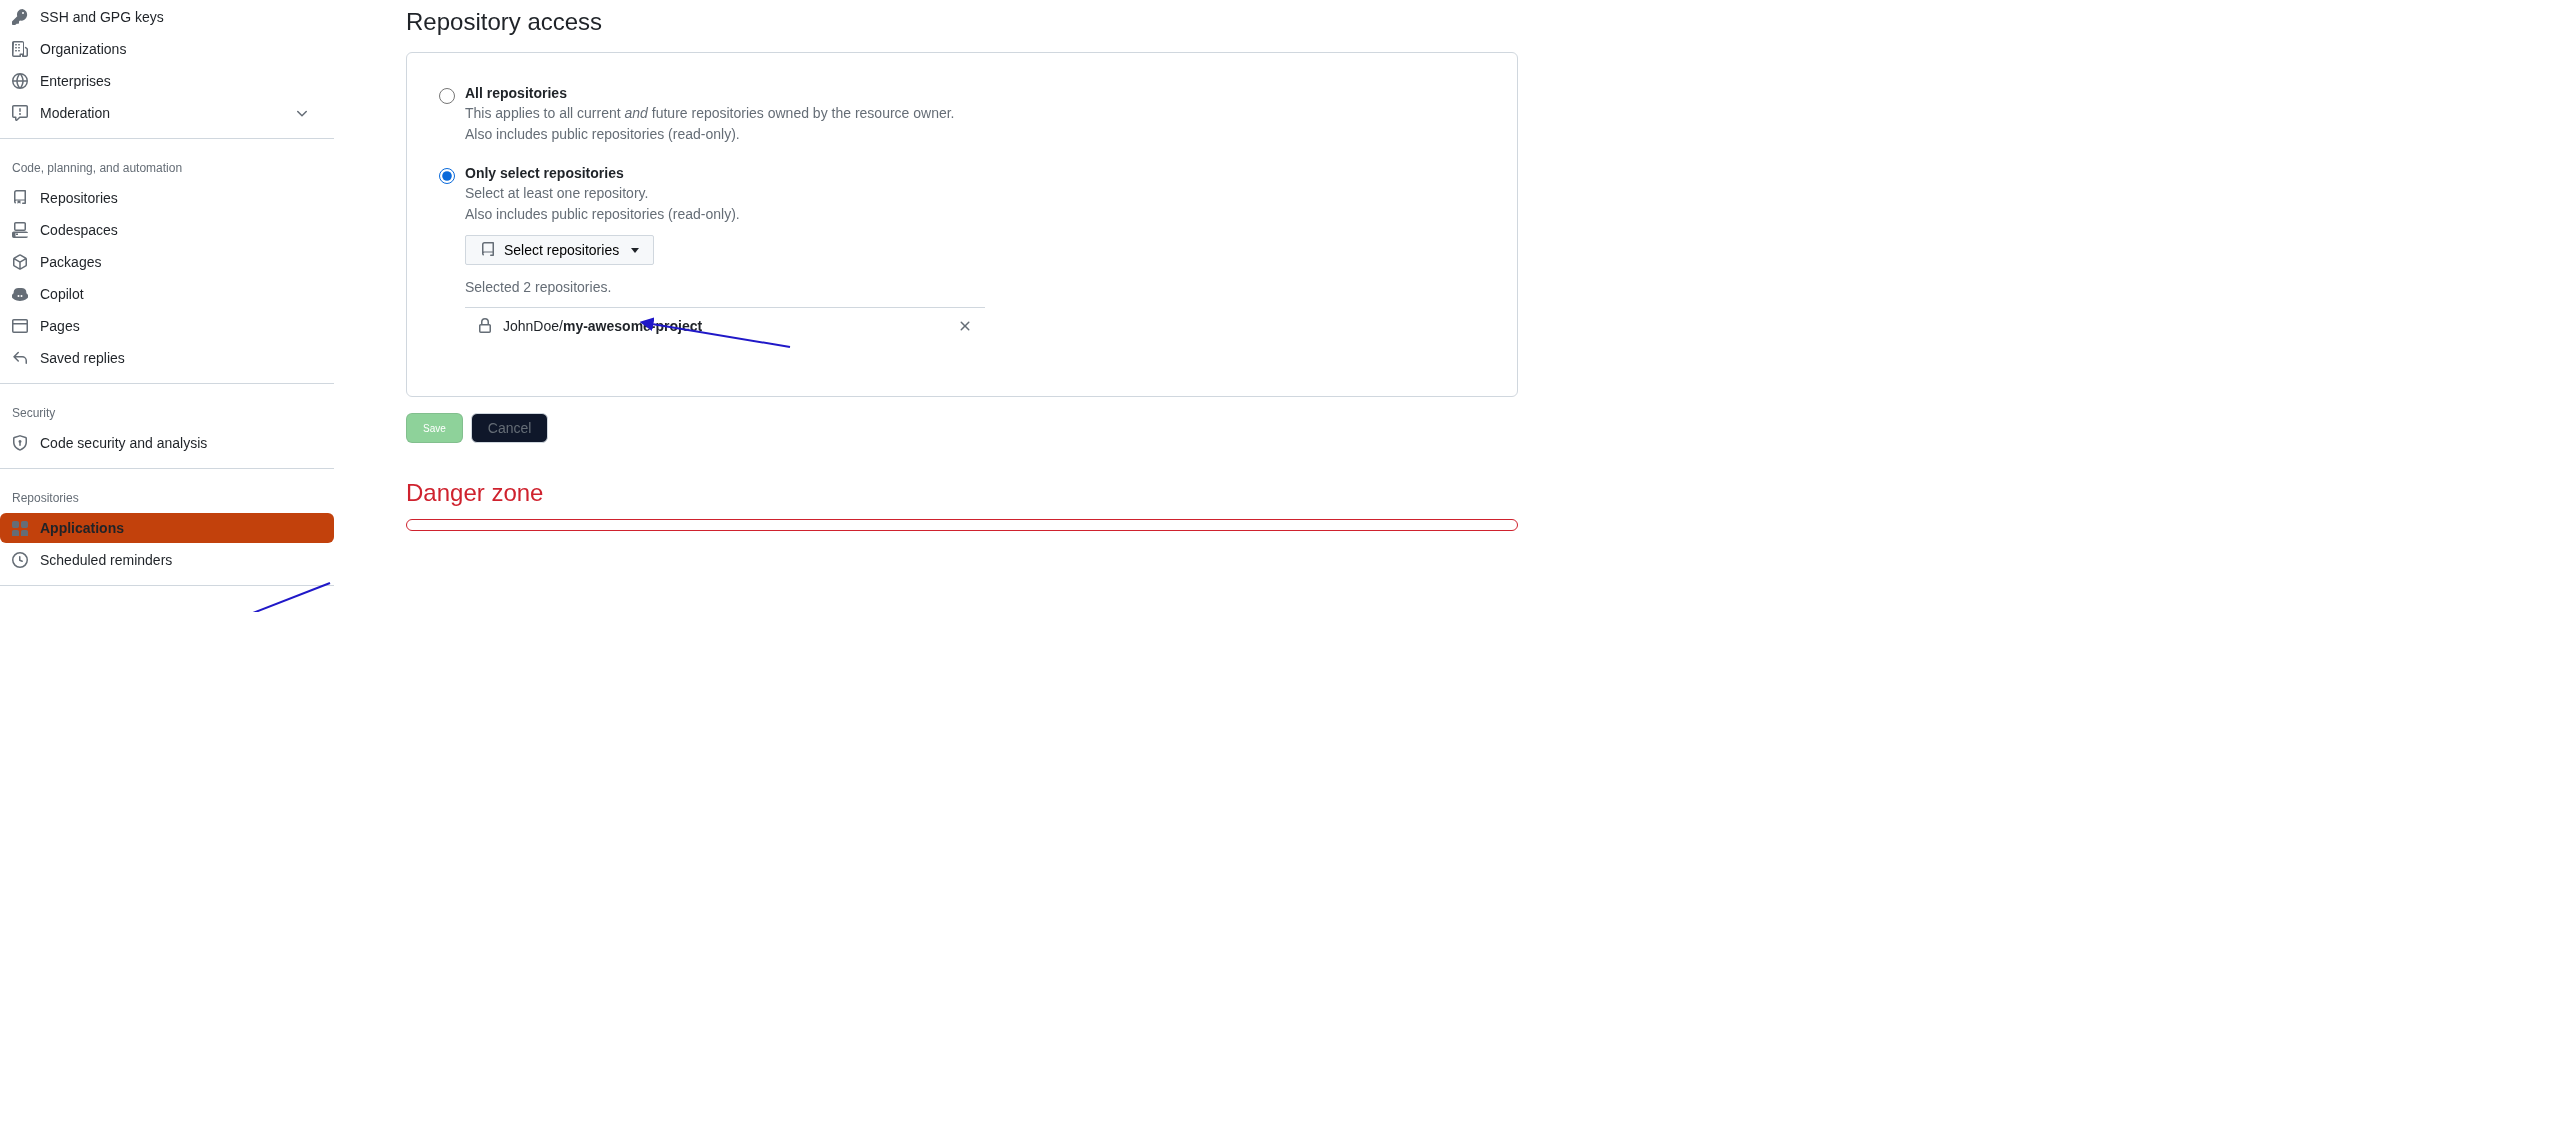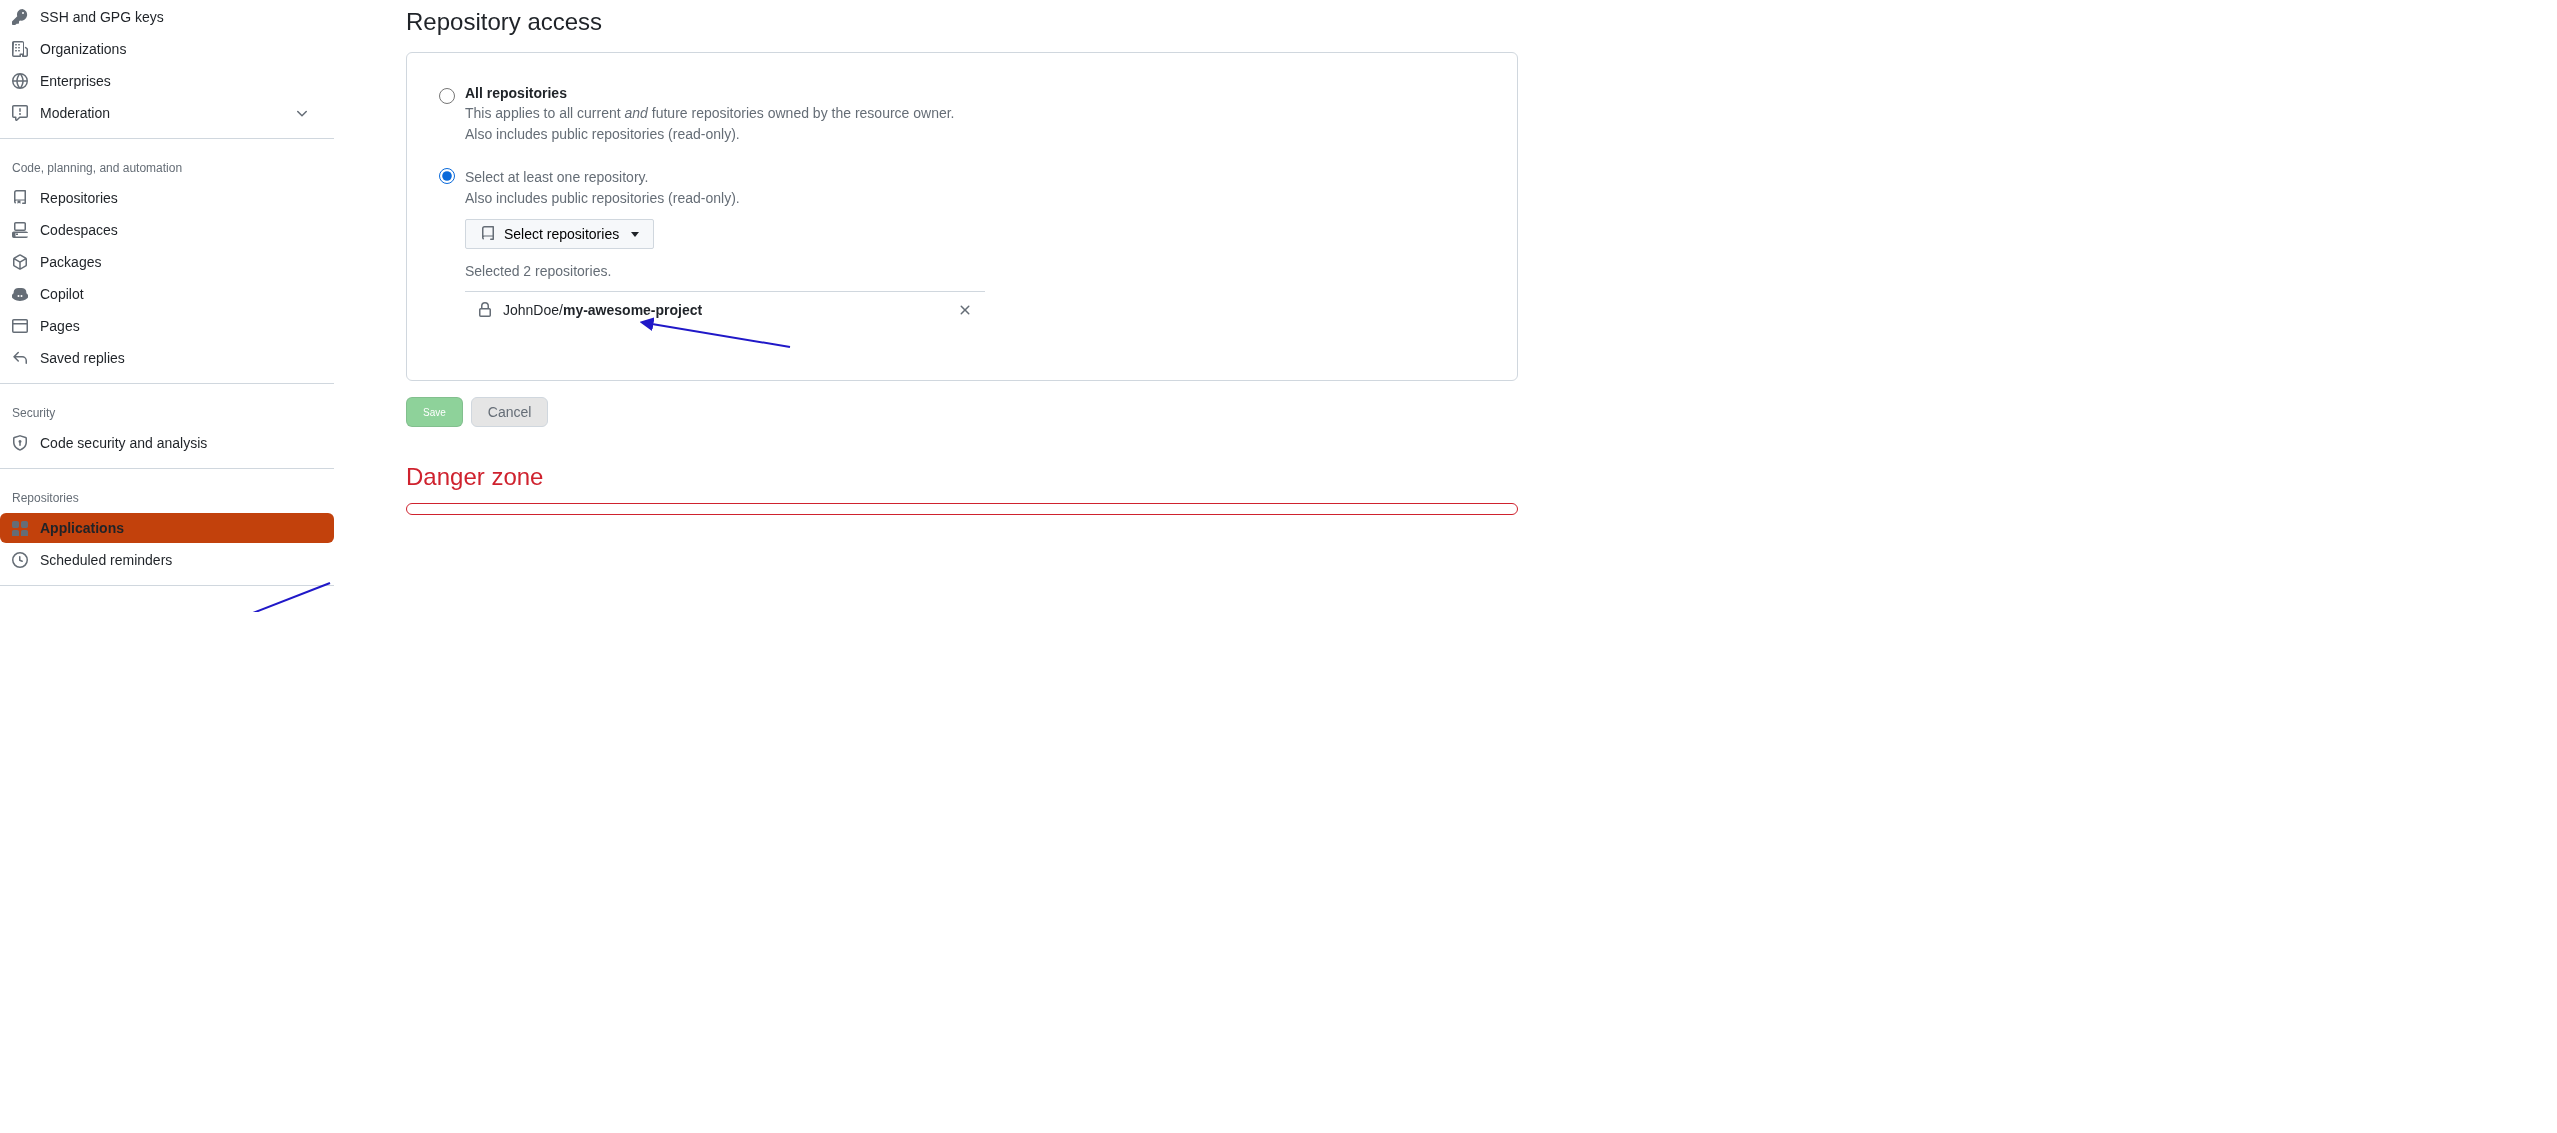--- a/index.html
+++ b/index.html
@@ -153,21 +153,21 @@
     background: #8ed29a;
     color: #fff;
     border: 1px solid rgba(27,31,36,0.1);
     border-radius: 6px;
     padding: 6px 16px;
     font-size: 10px;
     font-weight: 500;
     cursor: pointer;
   }
   .btn-secondary {
-    background: #e5e5e5;
+    background: #0f172a;
     color: #656d76;
     border: 1px solid #d0d7de;
     border-radius: 6px;
     padding: 6px 16px;
     font-size: 14px;
     cursor: pointer;
   }
   h2.danger-title {
     font-size: 24px;
     font-weight: 400;
@@ -312,20 +312,21 @@
             <span>Also includes public repositories (read-only).</span>
           </div>
         </div>
       </label>
     </div>
 
     <div class="radio-group">
       <label class="radio-row">
         <input type="radio" name="repo-access" checked="" style="">
         <div style="flex:1;">
+          <div class="radio-label">Only select repositories</div>
           <div class="radio-desc">
             <span>Select at least one repository.</span><br>
             <span>Also includes public repositories (read-only).</span>
           </div>
           <button class="dropdown-btn">
             <svg class="repo-icon" viewBox="0 0 16 16" fill="currentColor">
                 <path d="M2 2.5A2.5 2.5 0 0 1 4.5 0h8.75a.75.75 0 0 1 .75.75v12.5a.75.75 0 0 1-.75.75h-2.5a.75.75 0 0 1 0-1.5h1.75v-2h-8a1 1 0 0 0-.714 1.7.75.75 0 1 1-1.072 1.05A2.495 2.495 0 0 1 2 11.5Zm10.5-1h-8a1 1 0 0 0-1 1V9.6c.304-.066.62-.1.944-.1H12.5Z"></path>
               </svg>
             <span>Select repositories</span>
             <span class="caret"></span>

